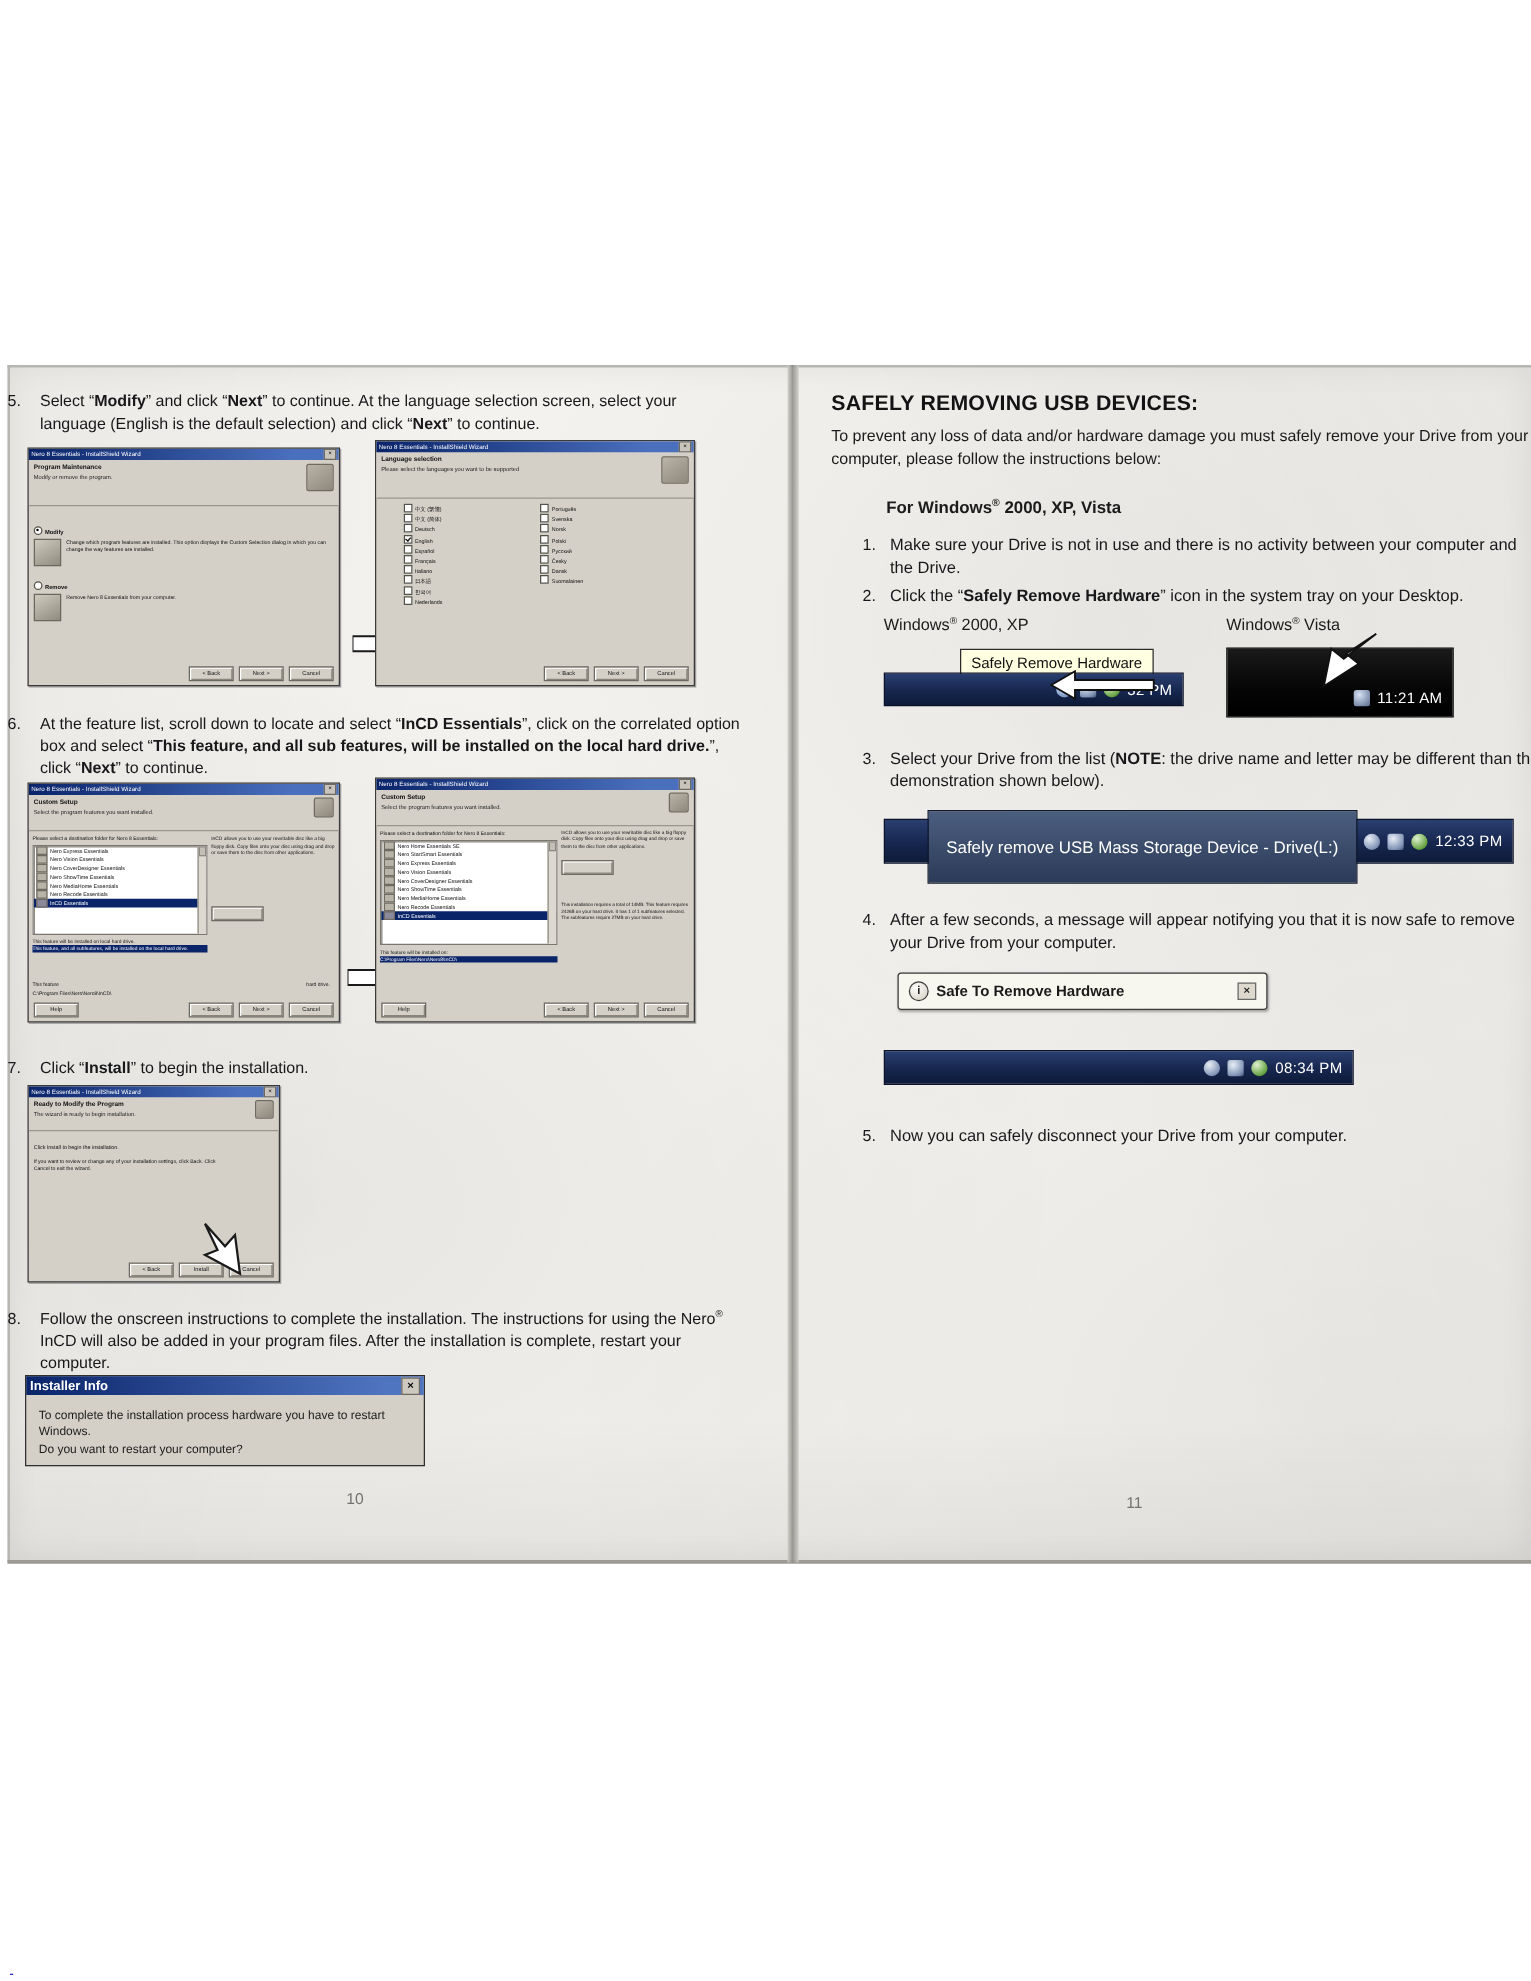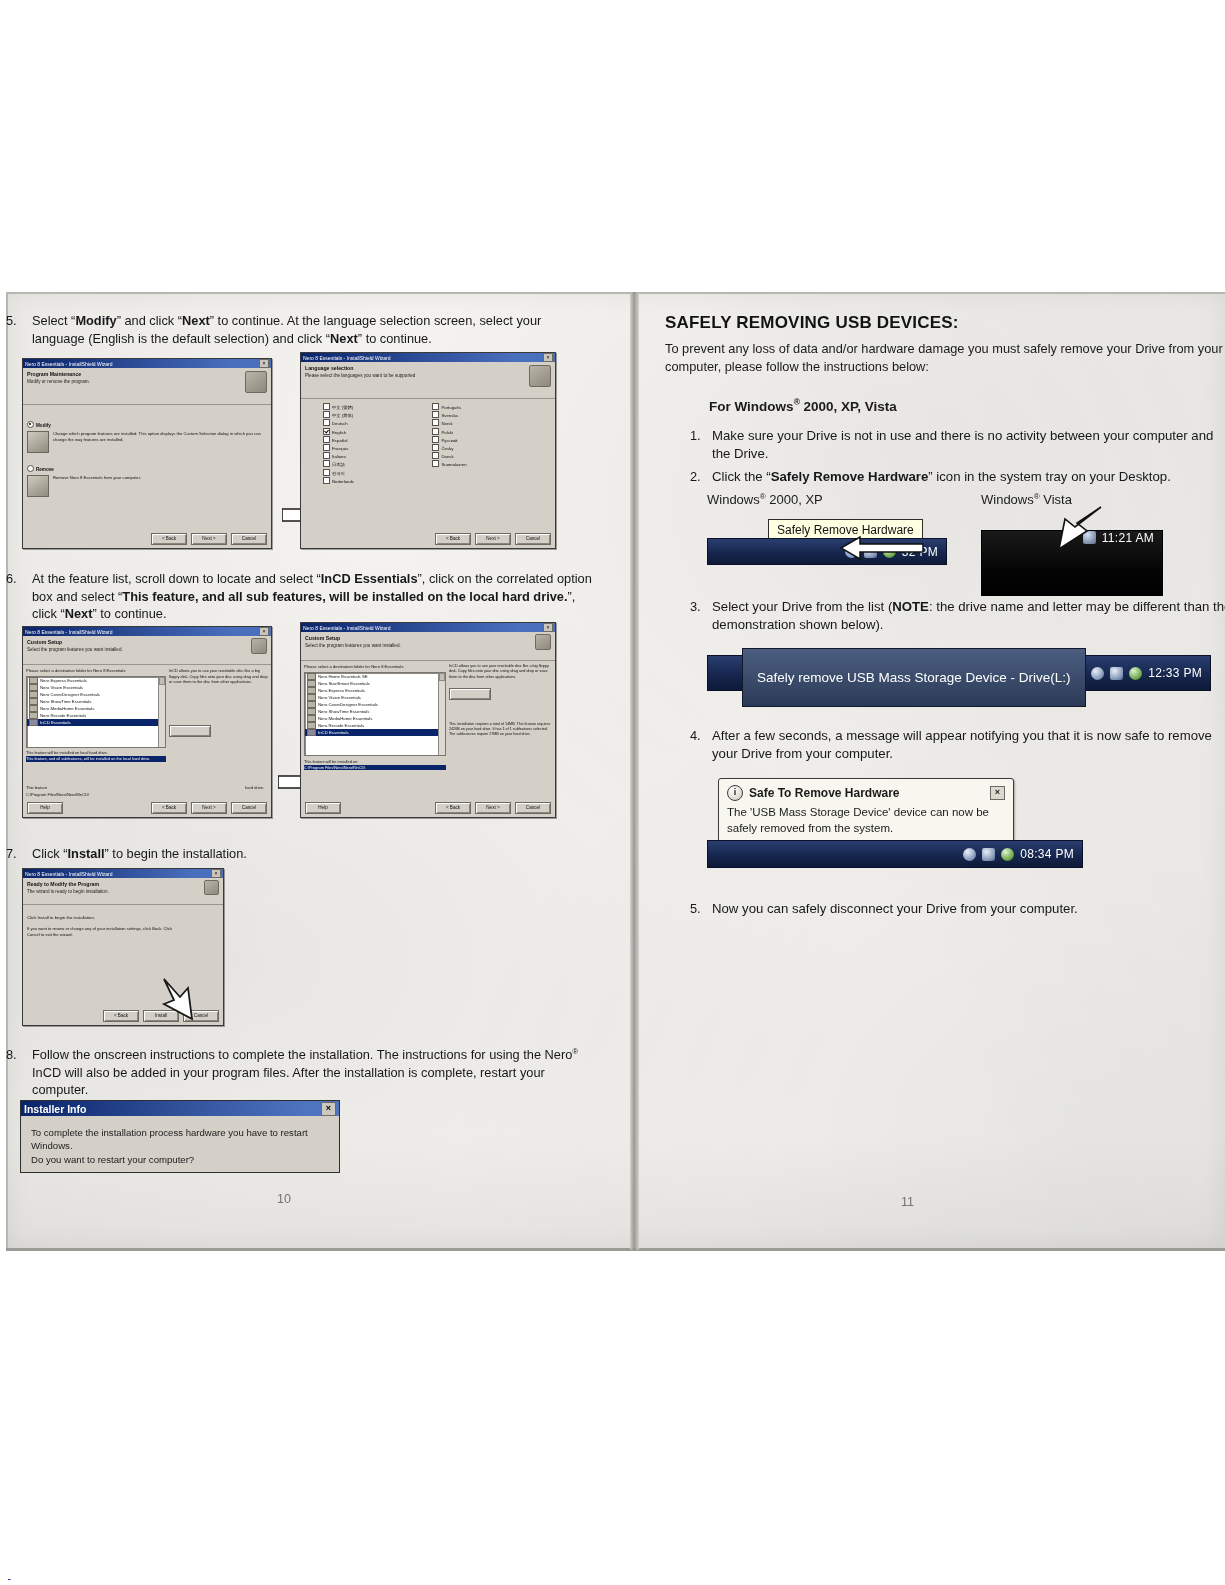--- a/index.html
+++ b/index.html
@@ -719,21 +719,21 @@
   <div class="ticon"></div>
   <div class="ticon green"></div>
   <div class="clock">32 PM</div>
 </div>
 <div class="arrow-right" style="left:840px; top:536px;">
   <svg width="84" height="24" viewBox="0 0 84 24">
       <polygon points="83,8 20,8 20,1 1,12 20,23 20,16 83,16" fill="#ffffff" stroke="#111" stroke-width="1.5"></polygon>
     </svg>
 </div>
 
-<div class="tray vista" style="left:981px; top:530px; width:172px; height:46px; align-items:flex-start; padding-bottom:18px;">
+<div class="tray vista" style="left:981px; top:518px; width:172px; height:46px; align-items:flex-end; padding-bottom:8px;">
   <div class="ticon" style="background:radial-gradient(circle at 35% 30%,#d7e3f3,#56688c);"></div>
   <div class="clock">11:21 AM</div>
 </div>
 <div class="arrow-nw" style="left:1055px; top:505px;">
   <svg width="52" height="48" viewBox="0 0 52 48">
       <polygon points="46,2 22,18 32,26 4,44 10,14 20,22" fill="#ffffff" stroke="#111" stroke-width="1.6"></polygon>
     </svg>
 </div>
 
 <div class="step" style="left:690px; top:598px; width:545px;">
@@ -755,21 +755,20 @@
   <span class="num" style="width:22px;flex:0 0 22px;">4.</span>
   <span class="txt" style="font-size:13.2px;">After a few seconds, a message will appear notifying you that it is now safe to remove your Drive from your computer.</span>
 </div>
 
 <div class="balloon" style="left:718px; top:778px;">
   <div class="bhead">
     <span class="bico">i</span>
     <span>Safe To Remove Hardware</span>
     <span class="bclose">×</span>
   </div>
-  <div class="btext">The 'USB Mass Storage Device' device can now be safely removed from the system.</div>
 </div>
 <div class="tray" style="left:707px; top:840px; width:366px; height:26px;">
   <div class="ticon" style="border-radius:50%;"></div>
   <div class="ticon"></div>
   <div class="ticon green"></div>
   <div class="clock">08:34 PM</div>
 </div>
 
 <div class="step" style="left:690px; top:900px; width:545px;">
   <span class="num" style="width:22px;flex:0 0 22px;">5.</span>

